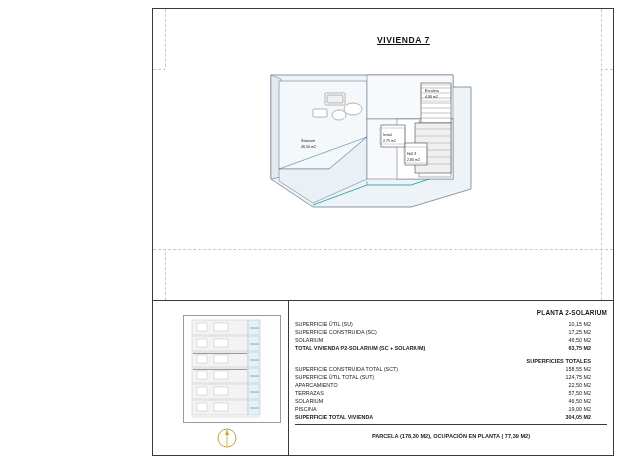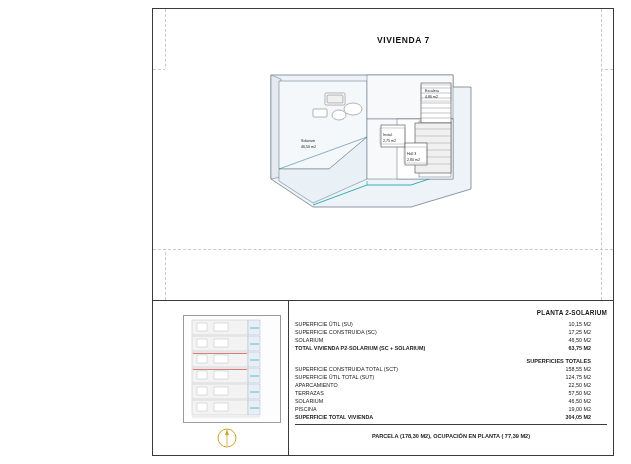--- a/index.html
+++ b/index.html
@@ -43,20 +43,21 @@
     overflow: hidden;
   }
   .title-vivienda {
     position: absolute;
     left: 224px;
     top: 26px;
     font-size: 8.5px;
     font-weight: bold;
     letter-spacing: 0.6px;
     color: #111;
+    text-decoration: underline;
   }
   
   .guide-h {
     position: absolute;
     left: 0;
     width: 100%;
     height: 0;
     border-top: 1px dashed #c8c8c8;
   }
   .guide-v {

